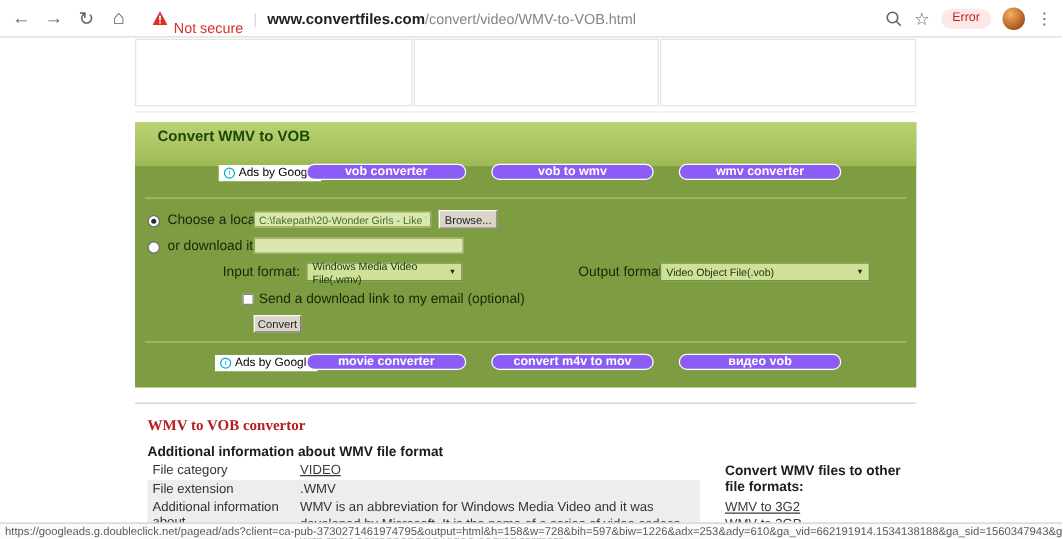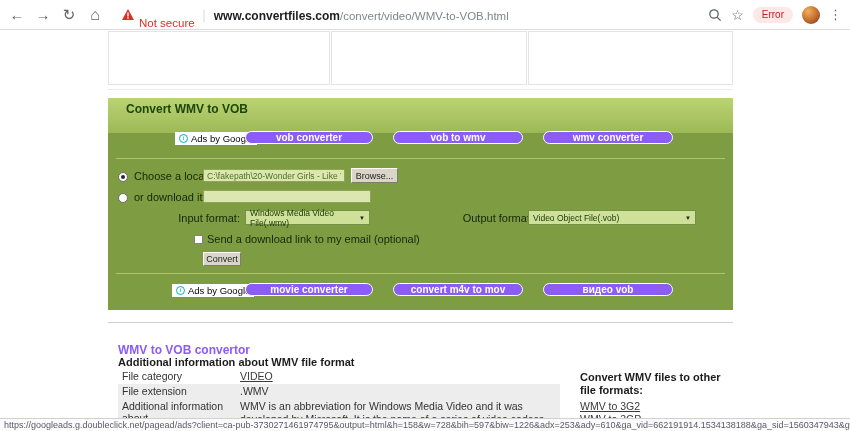--- a/index.html
+++ b/index.html
@@ -60,21 +60,21 @@
            text-align:center; cursor:pointer; font-family:"Liberation Sans", sans-serif; }
   .selbox { position:absolute; background:#cfe099; border:1px solid #74904a; height:15px;
             display:flex; align-items:center; justify-content:space-between; padding:0 4px;
             font-size:8.5px; color:#183608; cursor:pointer; }
   .selbox .caret { font-size:6px; color:#222; }
   .chk { position:absolute; width:9px; height:9px; background:#fff; border:1px solid #828282; cursor:pointer; }
 
   
   .info { position:absolute; left:108px; top:322px; width:625px; height:96px; background:#fff;
           border-top:1px solid #cfcfcf; }
-  .info-h1 { position:absolute; left:10px; top:20px; font-size:12px; font-weight:bold; color:#8b5cf6; }
+  .info-h1 { position:absolute; left:10px; top:10px; font-size:12px; font-weight:bold; color:#b91c1c;font-family:Liberation Serif, serif; }
   .info-h2 { position:absolute; left:10px; top:33px; font-size:11px; font-weight:bold; color:#1c1c1c; }
   .itable { position:absolute; left:10px; top:46px; width:442px; }
   .irow { display:flex; font-size:10.5px; color:#333; }
   .irow.gray { background:#ededed; }
   .tl { width:118px; padding:1px 4px; flex:none; }
   .tv { flex:1; padding:1px 4px; line-height:1.25; }
   .tv a, .sb a { color:#3a3a3a; text-decoration:underline; cursor:pointer; }
   .sb { position:absolute; left:472px; top:48px; width:152px; }
   .sb-h { font-size:11px; font-weight:bold; color:#1c1c1c; line-height:1.2; margin-bottom:3px; }
   .sb a { display:block; font-size:10.5px; margin-bottom:1px; }

